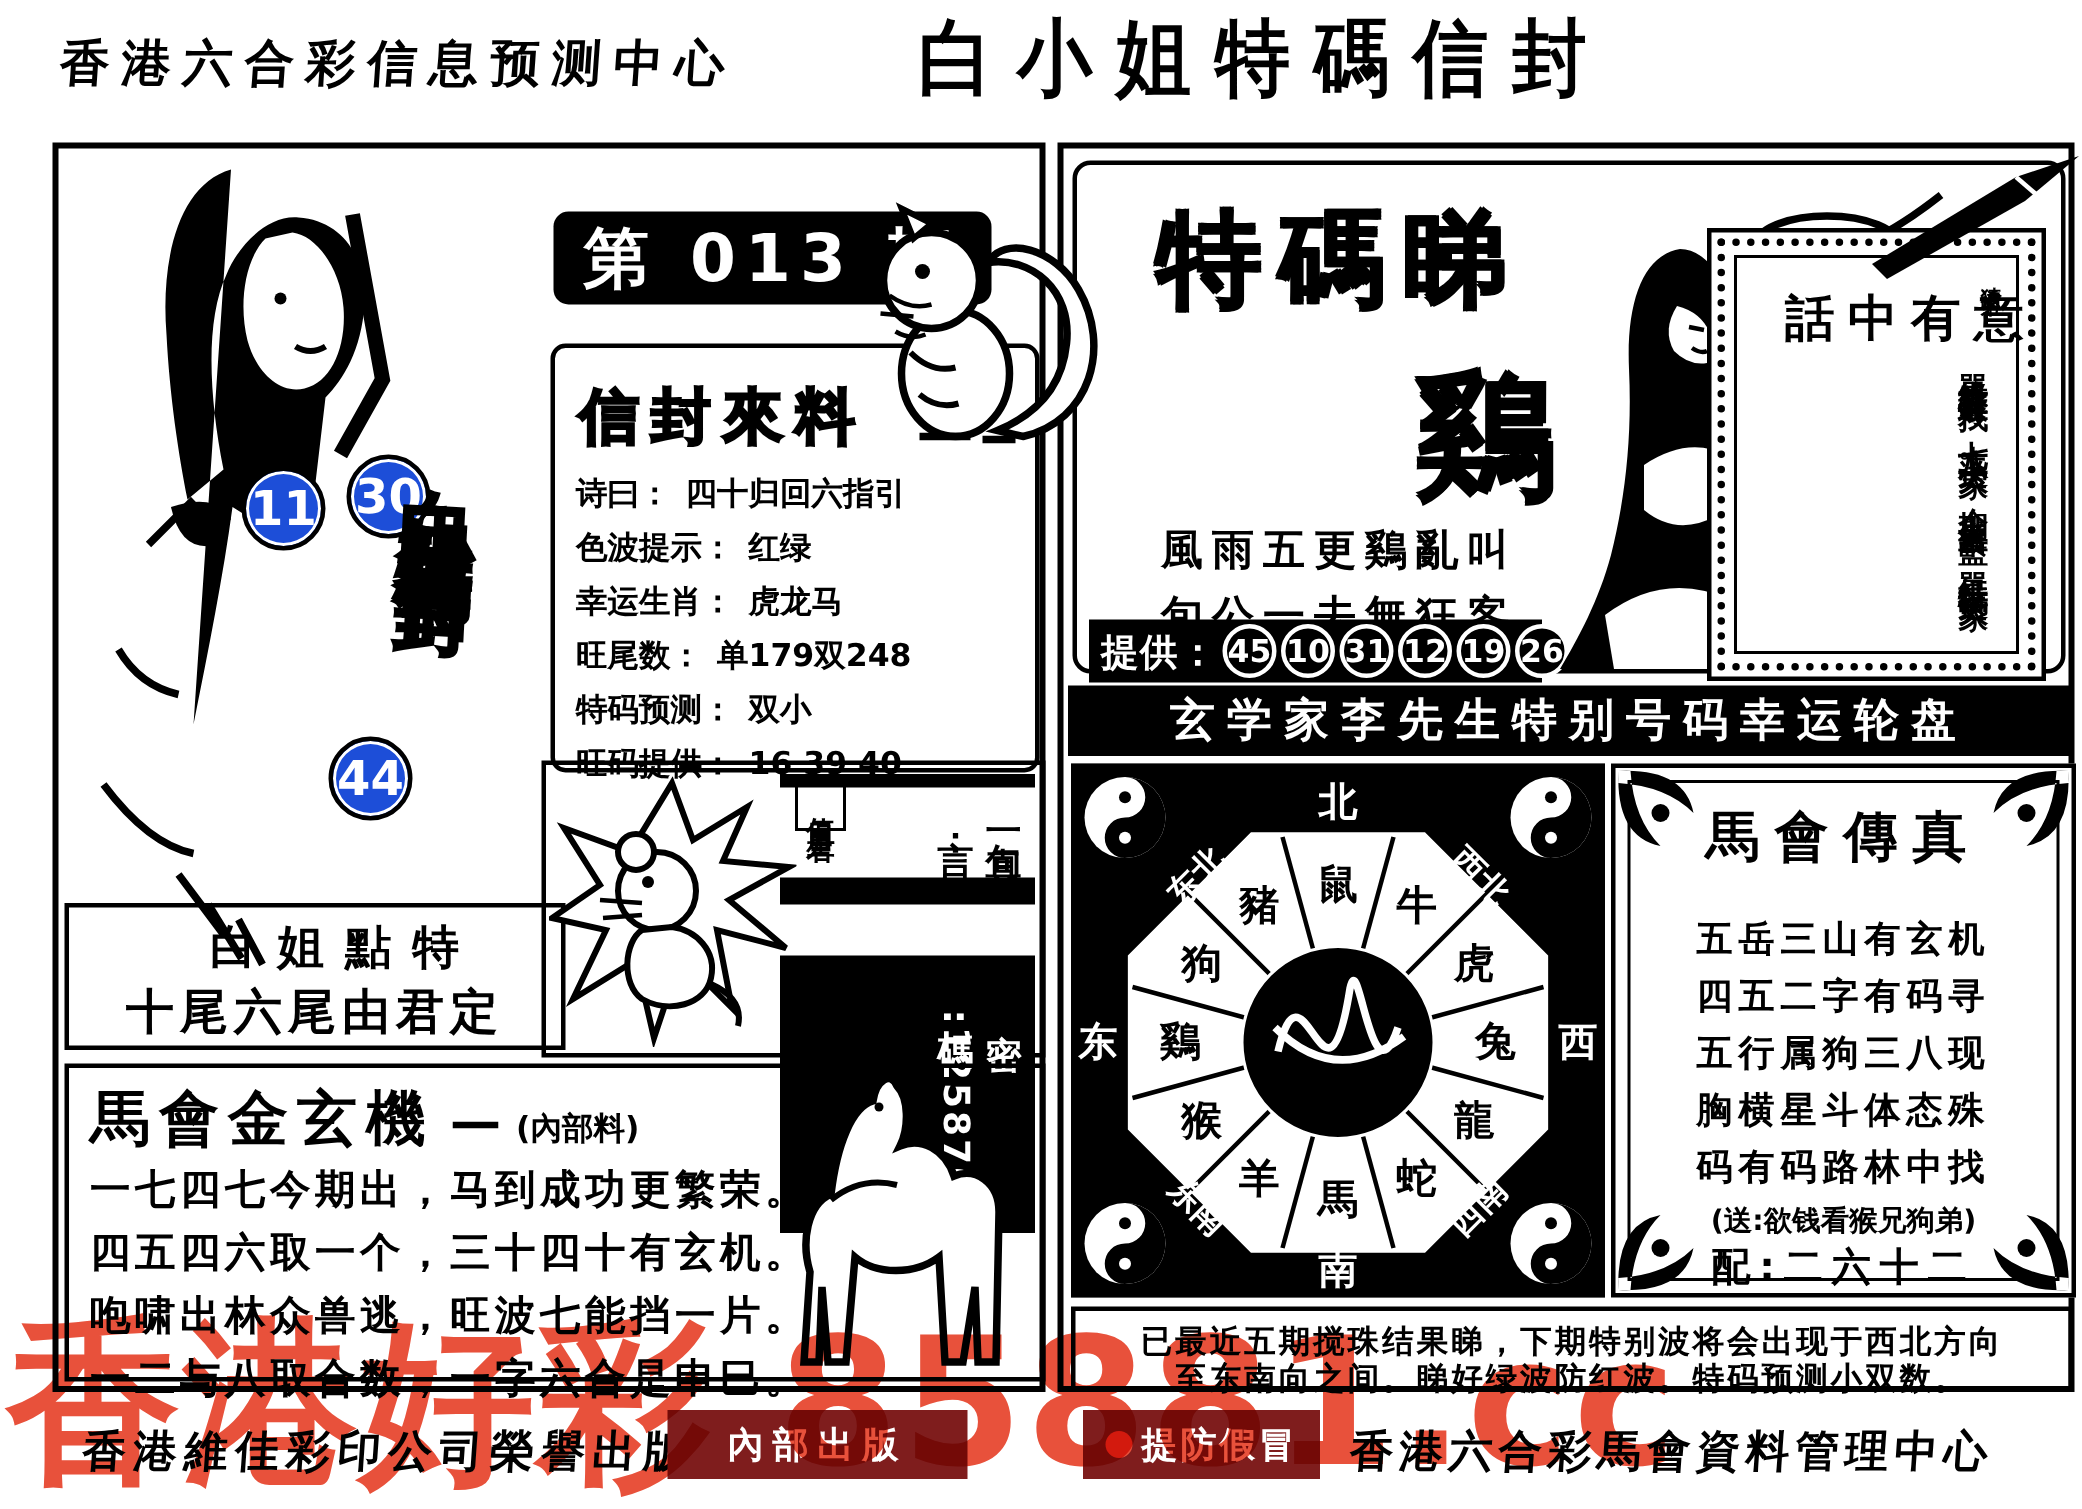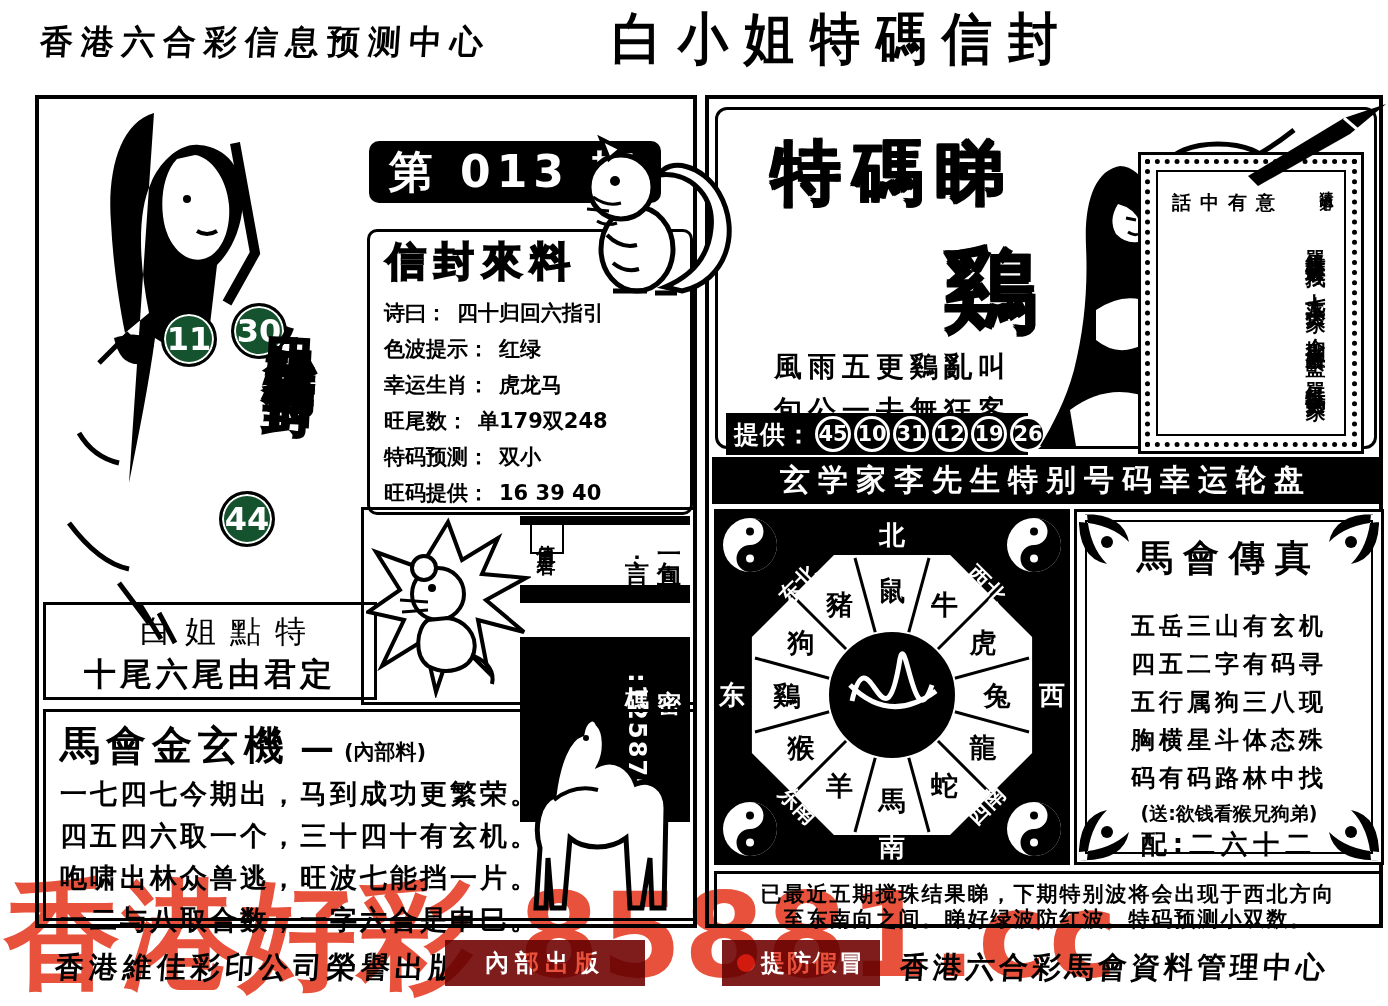--- a/index.html
+++ b/index.html
@@ -12,31 +12,31 @@
   .hdr-left{left:40px;top:20px;font-size:33px;font-weight:900;letter-spacing:8px;transform:skewX(-4deg)}
   .hdr-right{left:612px;top:6px;font-size:50px;font-weight:900;letter-spacing:16px;transform:scaleY(1.12);white-space:nowrap}
 
   
   .col-left{left:35px;top:95px;width:662px;height:833px;border:4px solid #000;background:#fff}
   .col-right{left:705px;top:95px;width:678px;height:833px;border:4px solid #000;background:#fff}
 
   
   .issue-badge{left:330px;top:42px;width:292px;height:62px;background:#000;color:#fff;
     border-radius:10px;font-size:44px;font-weight:900;display:flex;align-items:center;justify-content:center;letter-spacing:6px}
-  .envelope{left:328px;top:130px;width:326px;height:286px;border:3px solid #000;border-radius:10px;padding:0 14px}
+  .envelope{left:328px;top:130px;width:326px;height:286px;border:3px solid #000;border-radius:10px;padding:16px 14px}
   .outline-txt{color:#fff;-webkit-text-stroke:2px #000;text-shadow:0 0 1px #000}
   .envelope .ttl{font-size:40px;font-weight:900;letter-spacing:8px;margin:2px 0 6px 2px}
   .env-row{font-size:21px;font-weight:bold;line-height:36px;white-space:nowrap}
   .env-row .lbl{margin-right:10px}
   .vtitle{left:212px;top:188px;height:430px;writing-mode:vertical-rl;font-size:50px;font-weight:900;
     letter-spacing:10px;color:#fff;-webkit-text-stroke:2.5px #000;text-shadow:0 0 1px #000;transform:rotate(3deg)}
-  .lady-num{width:56px;height:56px;background:#14532d;color:#fff;border-radius:50%;
+  .lady-num{width:56px;height:56px;background:#1d4ed8;color:#fff;border-radius:50%;
     display:flex;align-items:center;justify-content:center;font-size:32px;font-weight:900;border:3px solid #000;box-shadow:0 0 0 2px #fff inset}
   .point-box{left:4px;top:503px;width:334px;height:98px;border:3px solid #000;padding-top:6px;text-align:center}
-  .point-box .l1{font-size:31px;font-weight:400;letter-spacing:14px;text-indent:40px}
+  .point-box .l1{font-size:31px;font-weight:700;letter-spacing:14px;text-indent:40px}
   .point-box .l2{font-size:32px;font-weight:900;letter-spacing:4px}
   .mouse-panel{left:322px;top:408px;width:336px;height:198px;border:3px solid #000}
   .duty{left:166px;top:12px;writing-mode:vertical-rl;font-size:19px;font-weight:bold;border:2px solid #000;padding:6px 2px;letter-spacing:4px}
   .vcols{right:4px;top:6px;height:184px;writing-mode:vertical-rl;display:flex}
   .vcol{font-size:24px;font-weight:900;padding:16px 5px;margin-left:5px;position:relative;
     border-top:9px solid #000;border-bottom:9px solid #000;letter-spacing:2px}
   .vcol.dark{background:#000;color:#fff}
   .golden{left:4px;top:610px;width:654px;height:212px;border:3px solid #000;padding:6px 14px}
   .golden .ttl-row{display:flex;align-items:baseline;gap:10px}
   .golden .ttl{font-size:40px;font-weight:900;letter-spacing:6px}
@@ -54,21 +54,21 @@
   .provide-bar{left:8px;top:303px;width:302px;height:42px;background:#000;color:#fff;
     display:flex;align-items:center;padding:0 4px 0 8px}
   .provide-bar .plbl{font-size:25px;font-weight:900;letter-spacing:1px;white-space:nowrap}
   .pnum{width:36px;height:36px;min-width:36px;border:3px solid #fff;border-radius:50%;margin-left:3px;
     display:flex;align-items:center;justify-content:center;font-size:21px;font-weight:900;background:#000;color:#fff}
   
   .stamp{left:420px;top:42px;width:226px;height:302px;border:3px solid #000;background:#fff}
   .stamp-perf{position:absolute;inset:4px;border:5px dotted #000}
   .stamp-inner{position:absolute;inset:15px;border:2px solid #000}
   .stamp-hint{position:absolute;right:8px;top:8px;writing-mode:vertical-rl;font-size:14px;font-weight:bold;letter-spacing:2px}
-  .stamp-title{position:absolute;left:14px;top:18px;font-size:19px;font-weight:900;letter-spacing:9px;white-space:nowrap}
+  .stamp-title{position:absolute;left:32px;top:18px;font-size:33px;font-weight:900;letter-spacing:9px;white-space:nowrap}
   .stamp-cols{position:absolute;right:14px;top:62px;height:200px;writing-mode:vertical-rl;display:flex}
   .stamp-col{font-size:20px;font-weight:900;margin-left:9px;letter-spacing:3px;white-space:nowrap}
 
   
   .wheel-bar{left:3px;top:358px;width:668px;height:47px;background:#000;color:#fff;
     display:flex;align-items:center;justify-content:center;font-size:30px;font-weight:bold;letter-spacing:8px}
   .wheel-panel{left:5px;top:410px;width:356px;height:356px;background:#000}
   .fax{left:365px;top:410px;width:310px;height:356px;background:#fff;border:3px solid #000;padding-top:22px;text-align:center}
   .fax-frame{position:absolute;inset:8px;border:2px solid #000;pointer-events:none}
   .fax .ttl{font-size:36px;font-weight:900;letter-spacing:10px;margin-bottom:24px}

